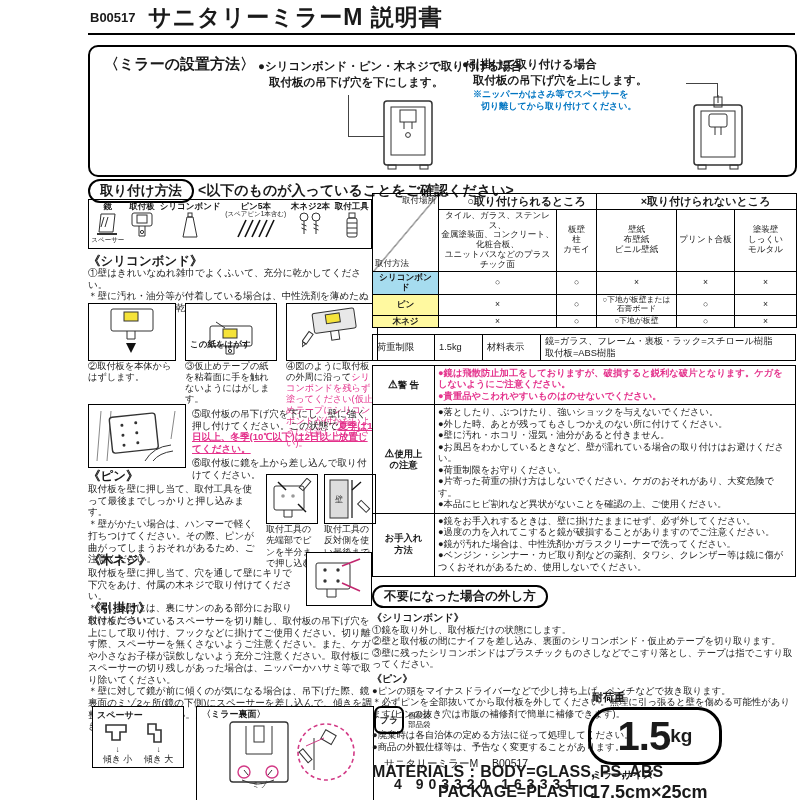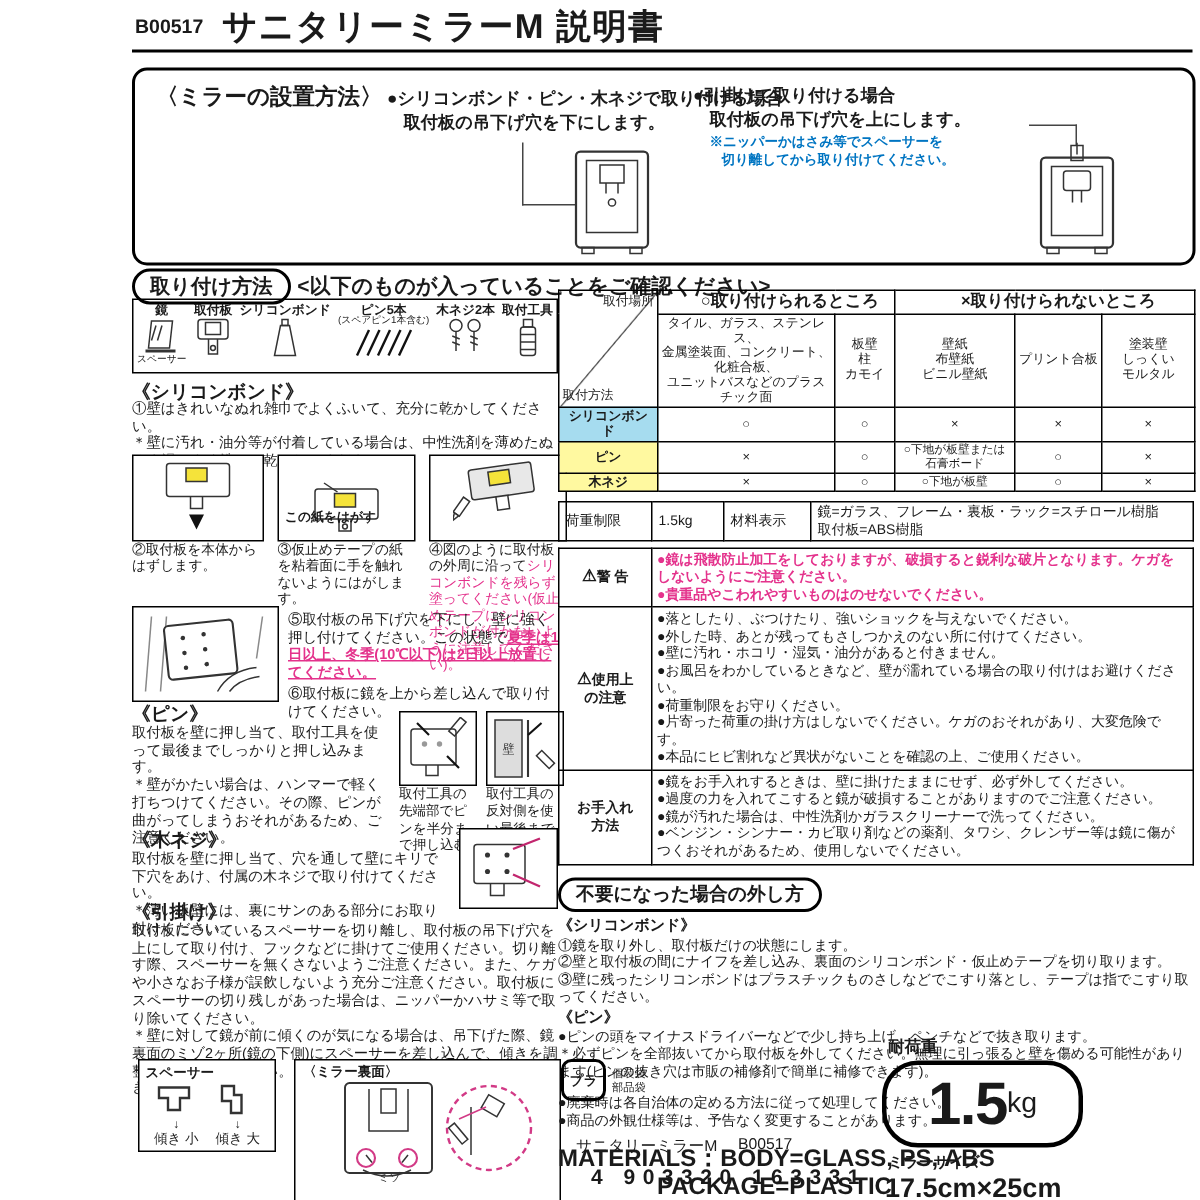--- a/index.html
+++ b/index.html
@@ -56,21 +56,21 @@
   .ntable{width:424px;table-layout:fixed;}
   .ntable td{border:1px solid #000;font-size:9.3px;padding:2px 3px;vertical-align:middle;line-height:1.24;}
   .nlabel{text-align:center;font-weight:bold;font-size:9.5px;}
   .warn-ico{font-size:11px;}
 
   
   .mono-ish{font-size:16px;font-weight:bold;}
   .loadbox{border:3px solid #000;border-radius:24px;width:128px;height:52px;
            display:flex;align-items:center;justify-content:center;}
   .loadnum{font-size:40px;font-weight:bold;letter-spacing:-1px;}
-  .loadunit{font-size:19px;font-weight:normal;}
+  .loadunit{font-size:19px;font-weight:bold;}
   .recycle{width:26px;height:24px;border:2px solid #000;border-radius:7px;
            display:flex;align-items:center;justify-content:center;font-size:9px;font-weight:bold;}
   .barcode-num{font-size:14px;font-weight:bold;letter-spacing:5px;}
 </style>
 </head>
 <body>
 
 <div class="page">
 
   <div class="abs hdr-code">B00517</div>

